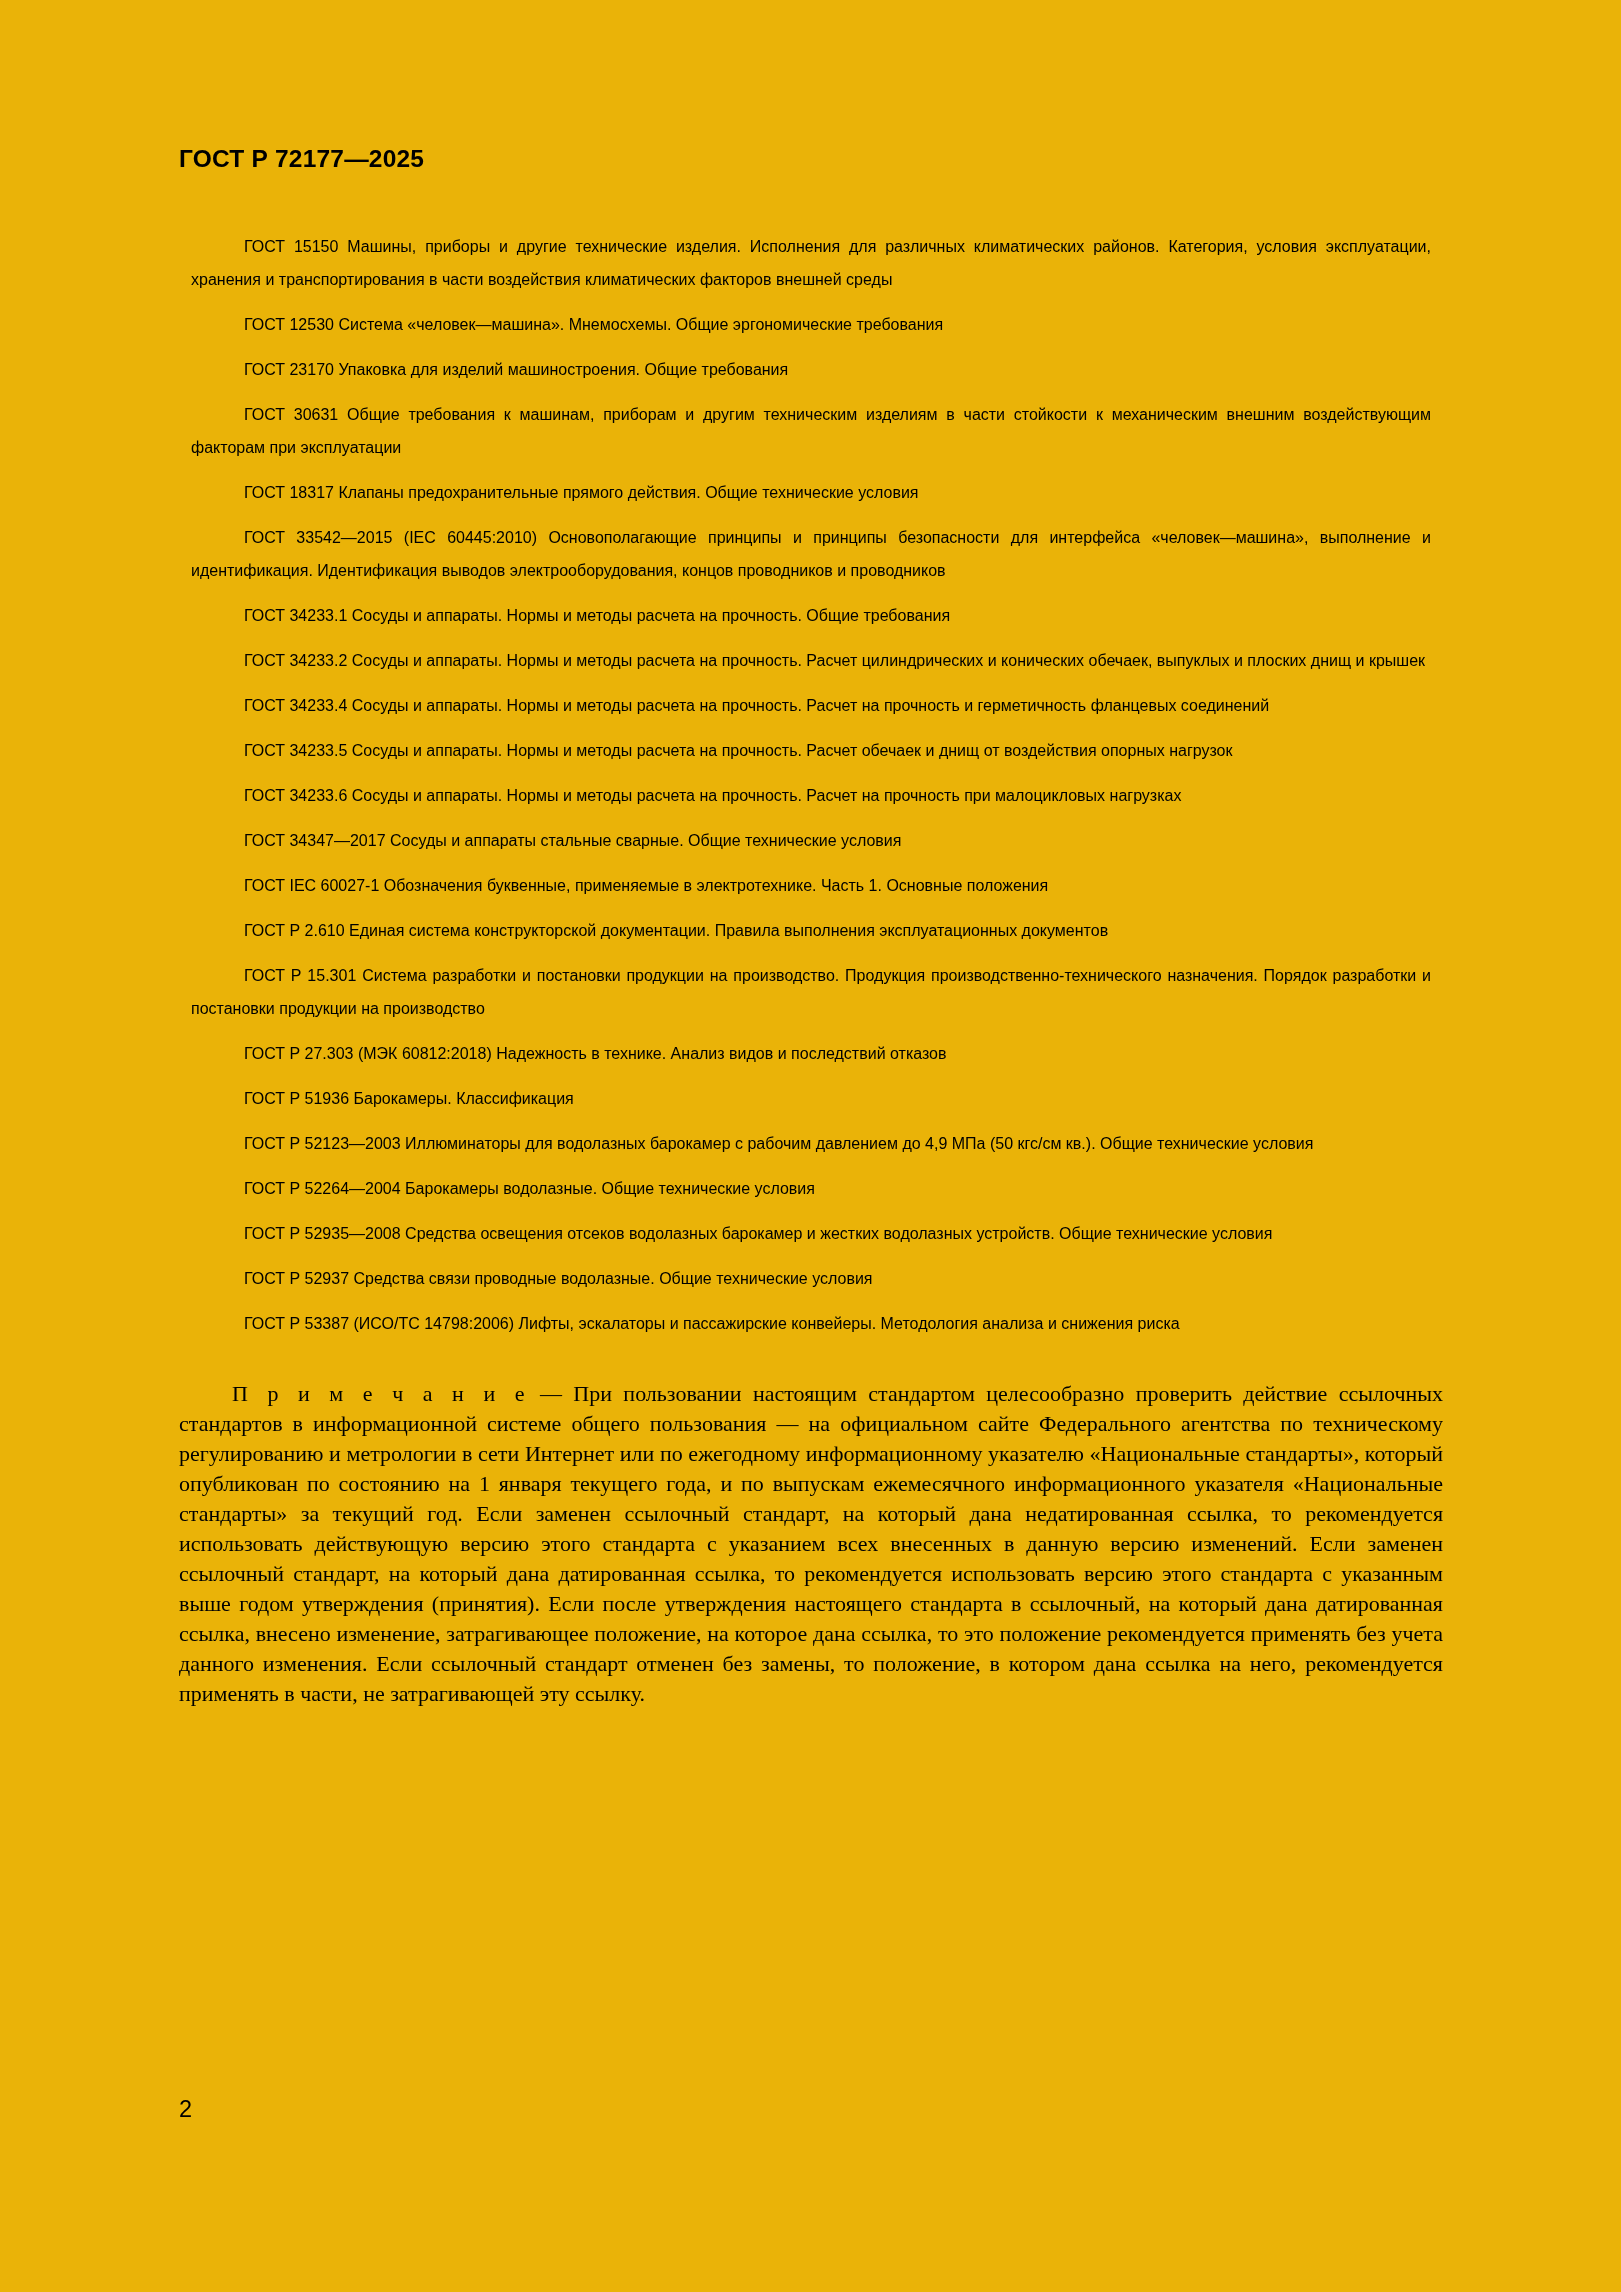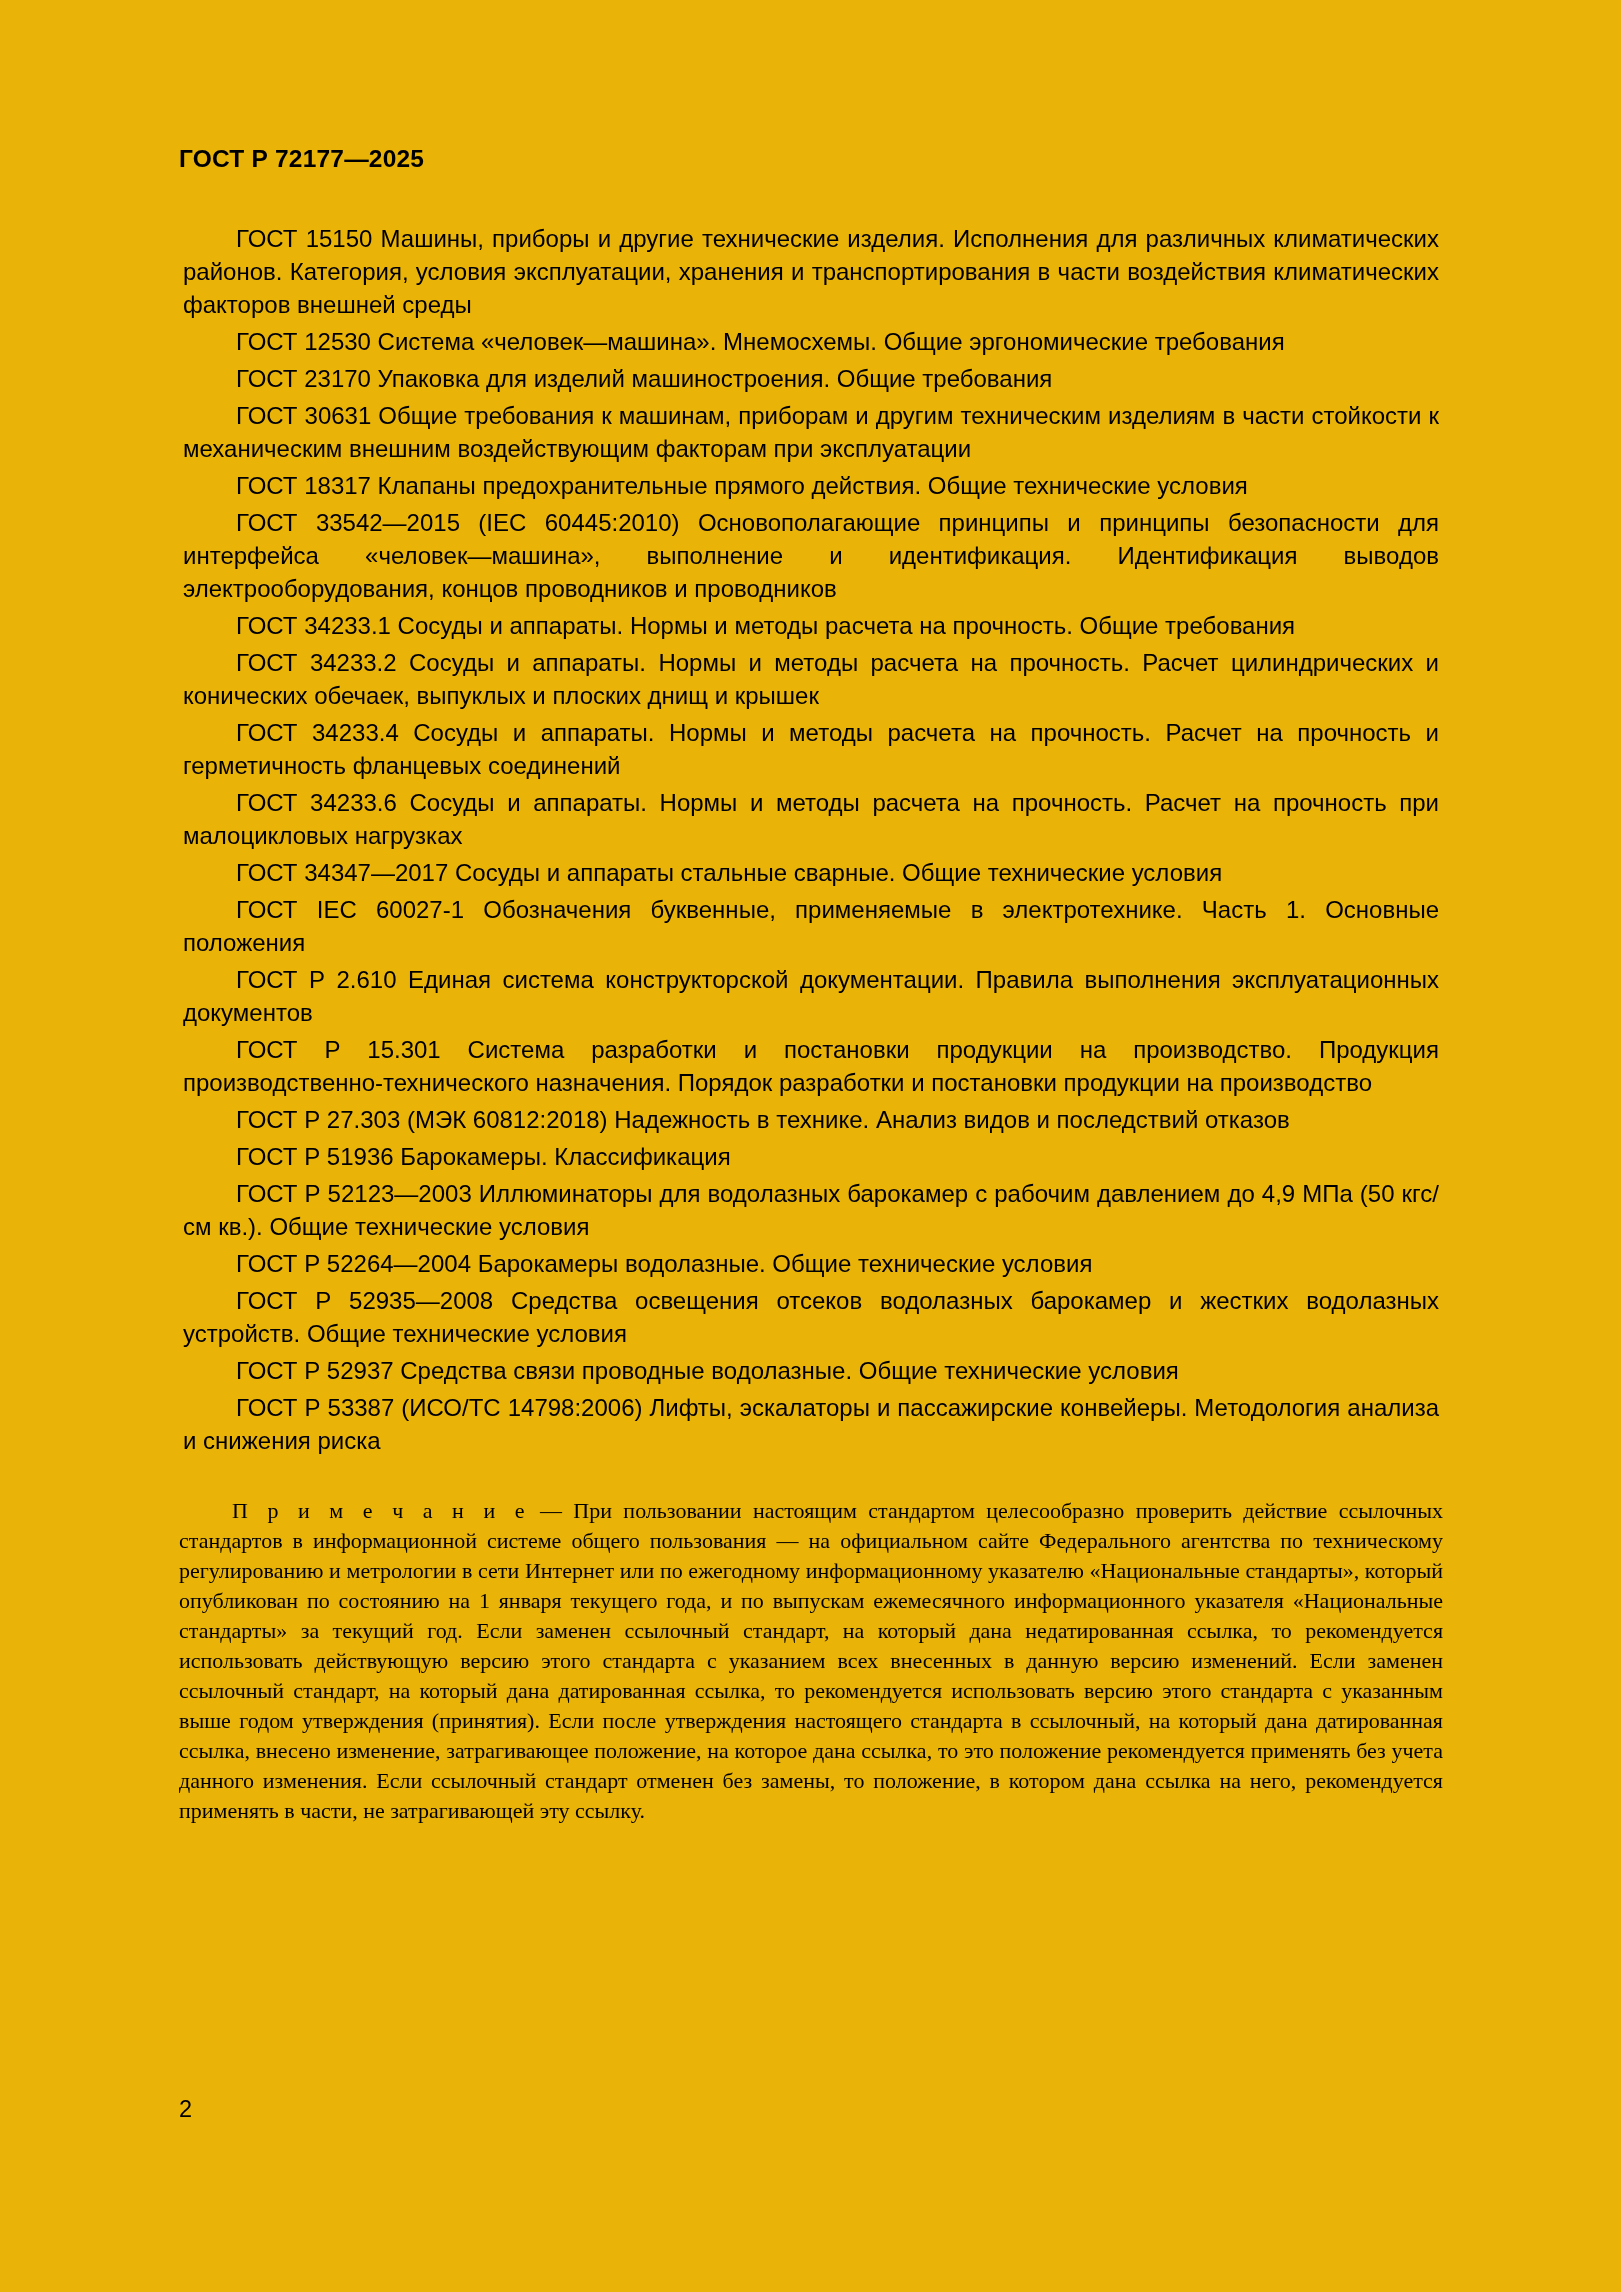--- a/index.html
+++ b/index.html
@@ -27,25 +27,25 @@
     letter-spacing: 0.2px;
     white-space: nowrap;
   }
   .content {
     position: absolute;
     top: 218px;
     left: 179px;
     width: 1264px;
   }
   .ref {
-    font-size: 24px;
+    font-size: 16px;
     line-height: 33px;
     text-align: justify;
     text-indent: 53px;
-    margin: 4px;
+    margin: 12px;
     text-justify: inter-word;
     hyphens: manual;
   }
   .ref.last-left {
     text-align-last: left;
   }
   .note-block {
     margin-top: 39px;
   }
   .note {
@@ -77,20 +77,21 @@
   <div class="content">
     <p class="ref last-left">ГОСТ 15150 Машины, приборы и другие технические изделия. Исполнения для различных климатических районов. Категория, условия эксплуатации, хранения и транспортирования в части воздействия климатических факторов внешней среды</p>
     <p class="ref last-left">ГОСТ 12530 Система «человек—машина». Мнемосхемы. Общие эргономические требования</p>
     <p class="ref last-left">ГОСТ 23170 Упаковка для изделий машиностроения. Общие требования</p>
     <p class="ref last-left">ГОСТ 30631 Общие требования к машинам, приборам и другим техническим изделиям в части стойкости к механическим внешним воздействующим факторам при эксплуатации</p>
     <p class="ref last-left">ГОСТ 18317 Клапаны предохранительные прямого действия. Общие технические условия</p>
     <p class="ref last-left">ГОСТ 33542—2015 (IEC 60445:2010) Основополагающие принципы и принципы безопасности для интерфейса «человек—машина», выполнение и идентификация. Идентификация выводов электрооборудования, концов проводников и проводников</p>
     <p class="ref last-left">ГОСТ 34233.1 Сосуды и аппараты. Нормы и методы расчета на прочность. Общие требования</p>
     <p class="ref last-left">ГОСТ 34233.2 Сосуды и аппараты. Нормы и методы расчета на прочность. Расчет цилиндрических и конических обечаек, выпуклых и плоских днищ и крышек</p>
     <p class="ref last-left">ГОСТ 34233.4 Сосуды и аппараты. Нормы и методы расчета на прочность. Расчет на прочность и герметичность фланцевых соединений</p>
+    <p class="ref last-left">ГОСТ 34233.5 Сосуды и аппараты. Нормы и методы расчета на прочность. Расчет обечаек и днищ от воздействия опорных нагрузок</p>
     <p class="ref last-left">ГОСТ 34233.6 Сосуды и аппараты. Нормы и методы расчета на прочность. Расчет на прочность при малоцикловых нагрузках</p>
     <p class="ref last-left">ГОСТ 34347—2017 Сосуды и аппараты стальные сварные. Общие технические условия</p>
     <p class="ref last-left">ГОСТ IEC 60027-1 Обозначения буквенные, применяемые в электротехнике. Часть 1. Основные положения</p>
     <p class="ref last-left">ГОСТ Р 2.610 Единая система конструкторской документации. Правила выполнения эксплуатационных документов</p>
     <p class="ref last-left">ГОСТ Р 15.301 Система разработки и постановки продукции на производство. Продукция производственно-технического назначения. Порядок разработки и постановки продукции на производство</p>
     <p class="ref last-left">ГОСТ Р 27.303 (МЭК 60812:2018) Надежность в технике. Анализ видов и последствий отказов</p>
     <p class="ref last-left">ГОСТ Р 51936 Барокамеры. Классификация</p>
     <p class="ref last-left">ГОСТ Р 52123—2003 Иллюминаторы для водолазных барокамер с рабочим давлением до 4,9 МПа (50 кгс/см кв.). Общие технические условия</p>
     <p class="ref last-left">ГОСТ Р 52264—2004 Барокамеры водолазные. Общие технические условия</p>
     <p class="ref last-left">ГОСТ Р 52935—2008 Средства освещения отсеков водолазных барокамер и жестких водолазных устройств. Общие технические условия</p>

